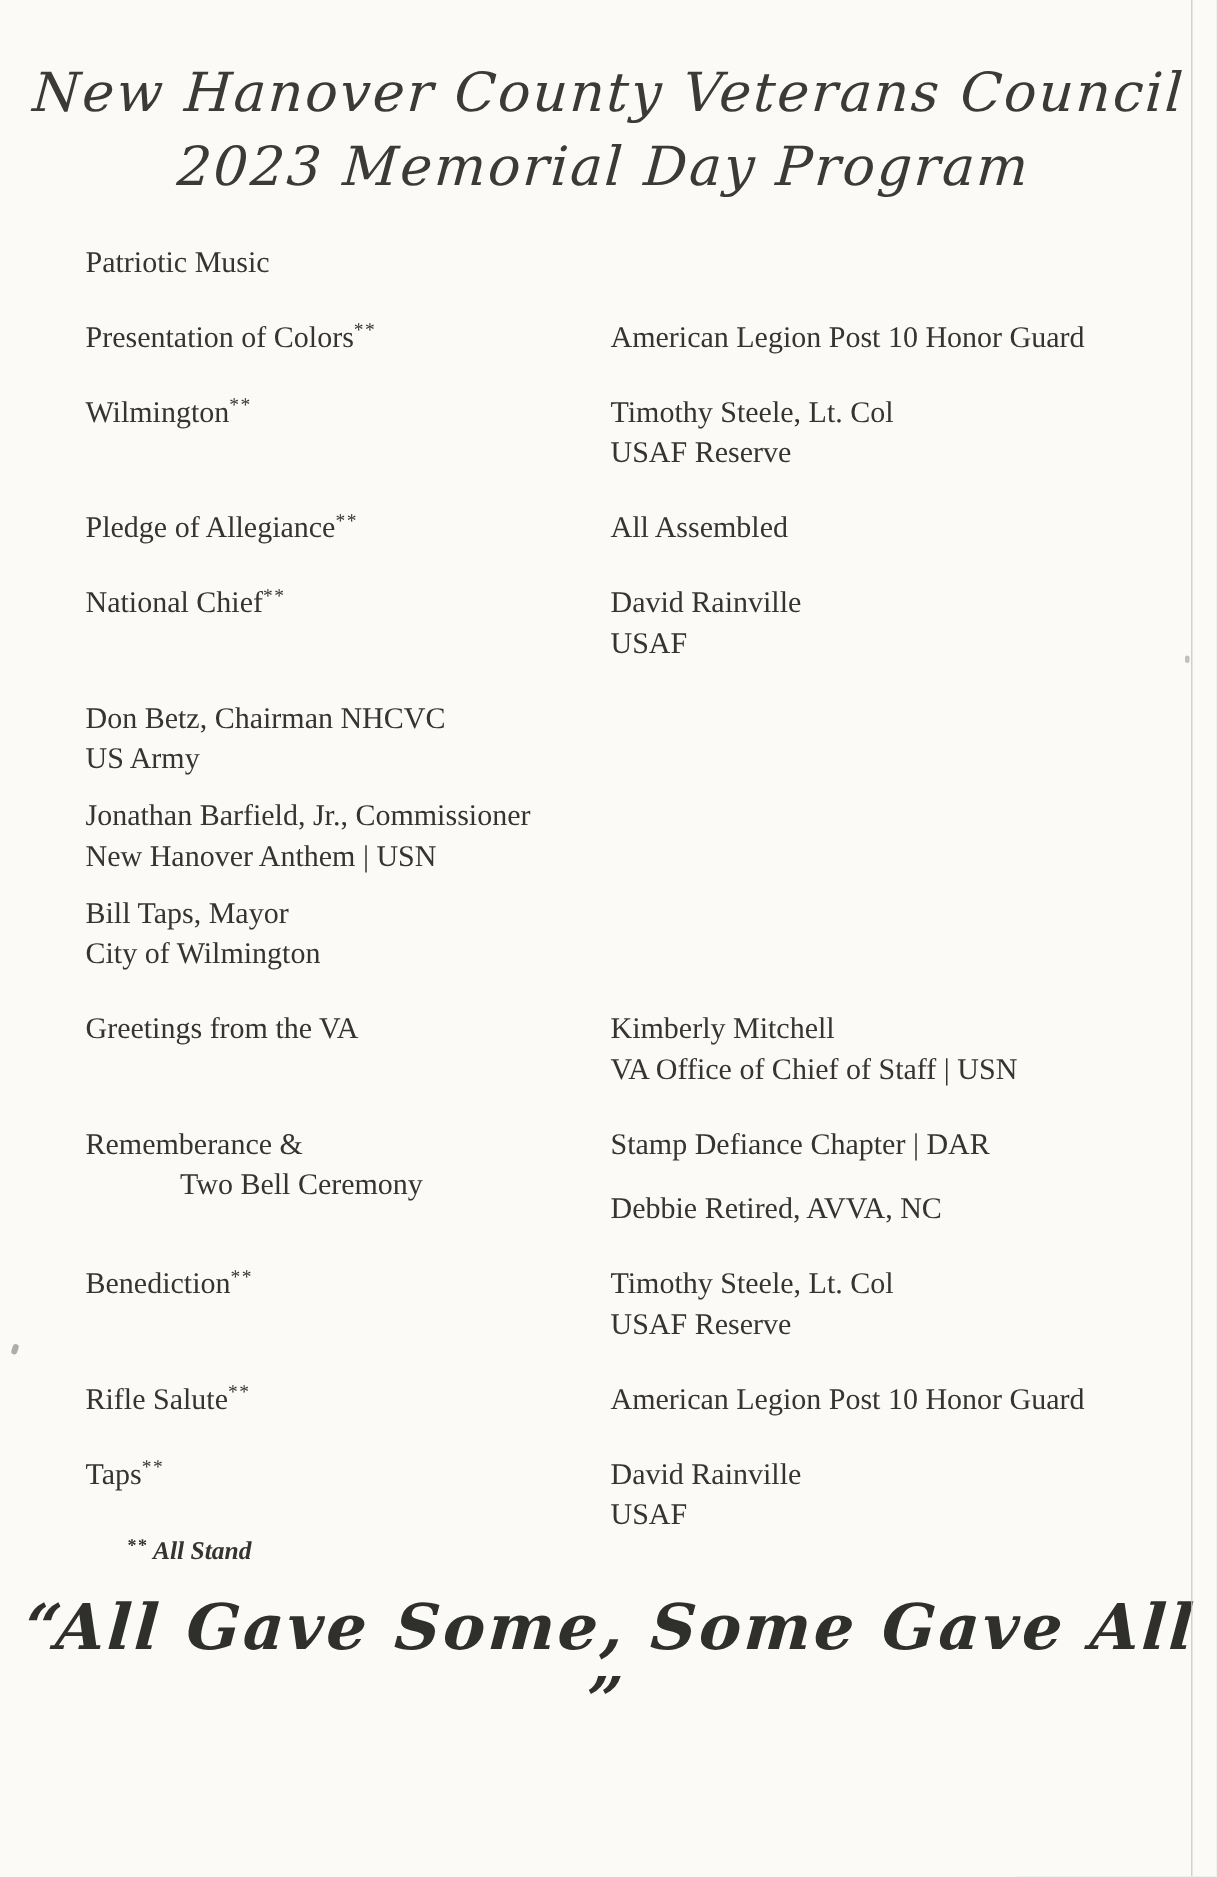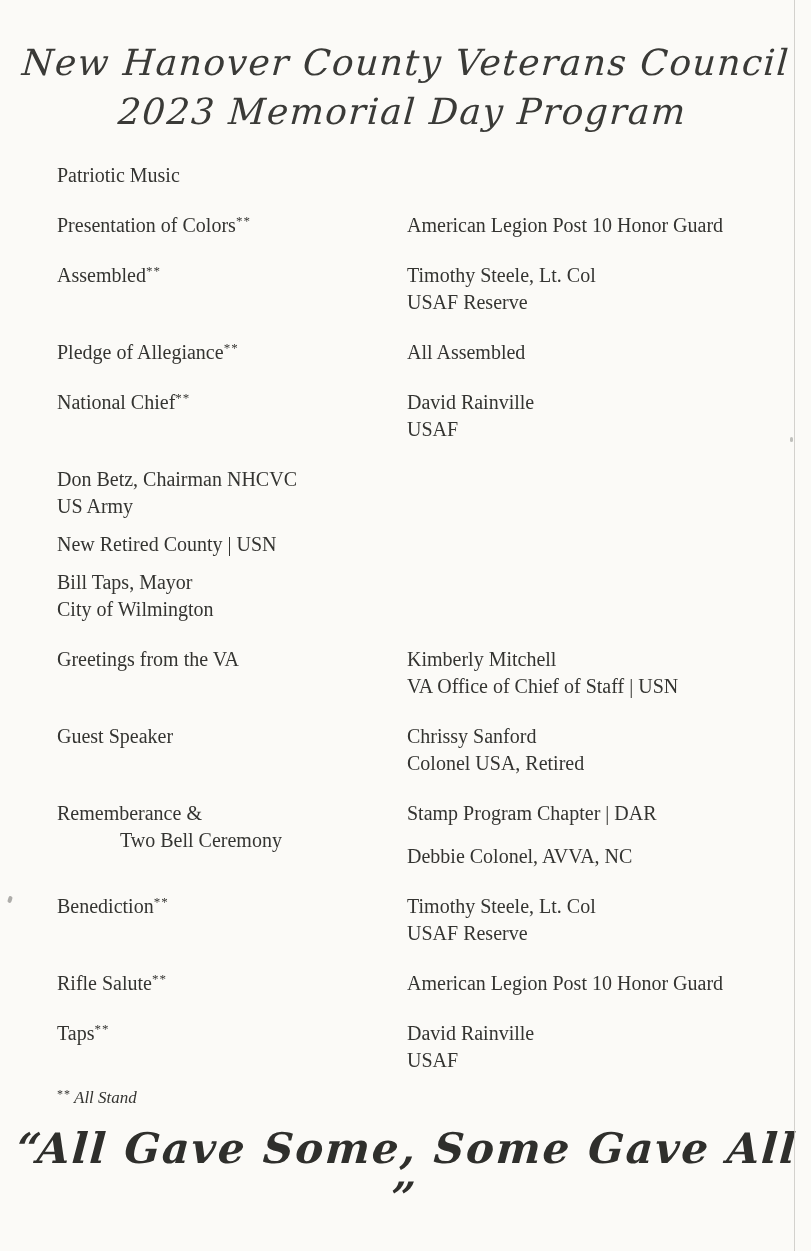--- a/index.html
+++ b/index.html
@@ -85,23 +85,24 @@
     vertical-align: 7px;
   }
   .participants {
     flex: 1 1 auto;
   }
   .group { margin-bottom: 11px; }
   .group:last-child { margin-bottom: 0; }
   .pname { }
   .pdetail { }
   .footnote {
-    padding-left: 57px;
-    margin-top: 14px;
+    padding-left: 85px;
+    margin-top: 0;
     font-size: 17px;
+    font-weight: bold;
   }
   .footnote sup.stand {
     font-style: normal;
     vertical-align: 5px;
     font-size: 12px;
   }
   .footnote .fn-text {
     font-style: italic;
     margin-left: 3px;
   }
@@ -142,21 +143,21 @@
       </div>
       <div class="participants">
         <div class="group">
           <div class="pname">American Legion Post 10 Honor Guard</div>
         </div>
       </div>
     </div>
 
     <div class="row">
       <div class="label">
-        <span>Assembled</span><sup class="stand">**</sup>
+        <span>Wilmington</span><sup class="stand">**</sup>
       </div>
       <div class="participants">
         <div class="group">
           <div class="pname">Timothy Steele, Lt. Col</div>
           <div class="pdetail">USAF Reserve</div>
         </div>
       </div>
     </div>
 
     <div class="row">
@@ -182,64 +183,54 @@
       </div>
     </div>
 
     <div class="row">
       <div class="participants">
         <div class="group">
           <div class="pname">Don Betz, Chairman NHCVC</div>
           <div class="pdetail">US Army</div>
         </div>
         <div class="group">
-          <div class="pdetail">New Retired County | USN</div>
+          <div class="pname">Jonathan Barfield, Jr., Commissioner</div>
+          <div class="pdetail">New Hanover Anthem | USN</div>
         </div>
         <div class="group">
           <div class="pname">Bill Taps, Mayor</div>
           <div class="pdetail">City of Wilmington</div>
         </div>
       </div>
     </div>
 
     <div class="row">
       <div class="label">
         <span>Greetings from the VA</span>
       </div>
       <div class="participants">
         <div class="group">
           <div class="pname">Kimberly Mitchell</div>
           <div class="pdetail">VA Office of Chief of Staff | USN</div>
         </div>
       </div>
     </div>
 
-    <div class="row">
-      <div class="label">
-        <span>Guest Speaker</span>
-      </div>
-      <div class="participants">
-        <div class="group">
-          <div class="pname">Chrissy Sanford</div>
-          <div class="pdetail">Colonel USA, Retired</div>
-        </div>
-      </div>
-    </div>
 
     <div class="row">
       <div class="label">
         <span>Rememberance &amp;</span><br>
         <span class="indent">Two Bell Ceremony</span>
       </div>
       <div class="participants">
         <div class="group">
-          <div class="pdetail">Stamp Program Chapter | DAR</div>
+          <div class="pdetail">Stamp Defiance Chapter | DAR</div>
         </div>
         <div class="group" style="margin-top:16px;">
-          <div class="pname">Debbie Colonel, AVVA, NC</div>
+          <div class="pname">Debbie Retired, AVVA, NC</div>
         </div>
       </div>
     </div>
 
     <div class="row">
       <div class="label">
         <span>Benediction</span><sup class="stand">**</sup>
       </div>
       <div class="participants">
         <div class="group">

